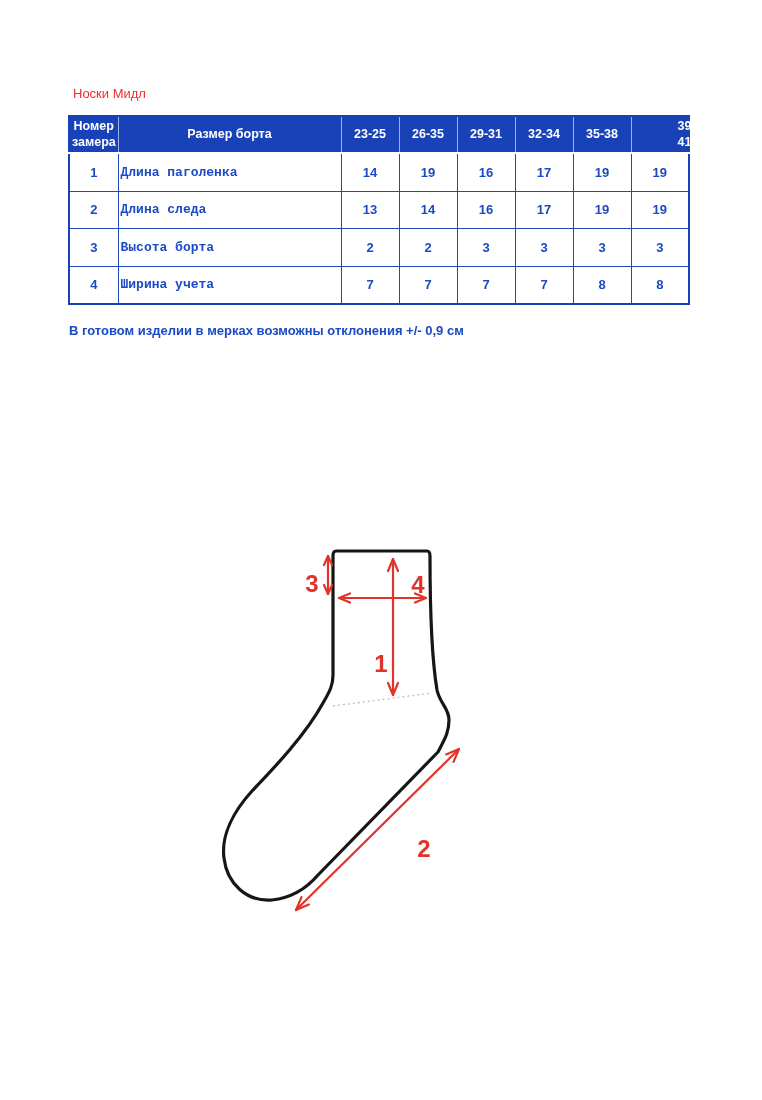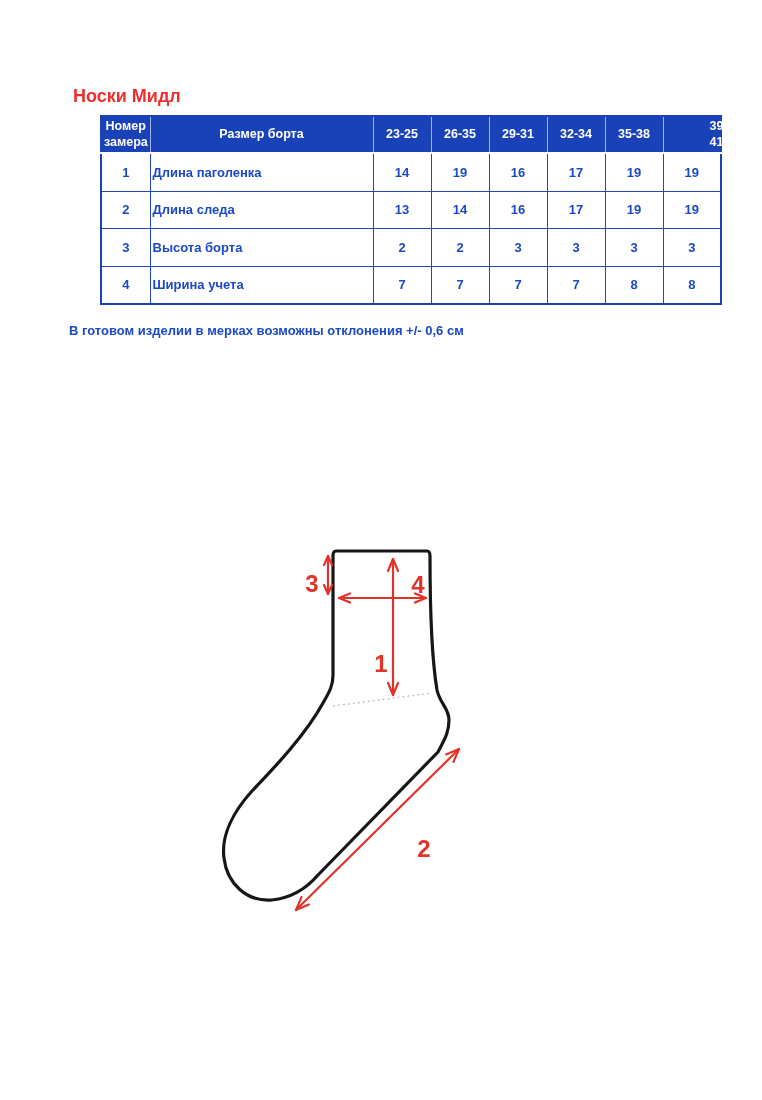--- a/index.html
+++ b/index.html
@@ -1,32 +1,32 @@
 <!DOCTYPE html>
 <html><head>
 <meta charset="utf-8">
 <style>
   html,body{margin:0;padding:0;}
   body{background:#ffffff;font-family:"Liberation Sans", sans-serif;}
   .page{position:relative;width:762px;height:1100px;background:#ffffff;overflow:hidden;}
 
-  .title{position:absolute;left:73px;top:86px;font-size:18px;font-weight:bold;color:#ee2e2e;}
+  .title{position:absolute;left:73px;top:86px;font-size:13px;font-weight:normal;color:#ee2e2e;}
 
-  .size-table-wrap{position:absolute;left:68px;top:115px;margin-left:32px;}
+  .size-table-wrap{position:absolute;left:68px;top:115px;}
   table.size-table{border-collapse:collapse;table-layout:fixed;width:620px;
     border:2.5px solid #1a42b8;}
   table.size-table th{
     background:#1a42b8;color:#ffffff;font-size:12.5px;font-weight:bold;
     height:33px;padding:1px 2px;border-right:1.5px solid #9fb2e4;
     border-bottom:2px solid #ffffff;text-align:center;vertical-align:middle;line-height:1.25;}
   table.size-table th:last-child{border-right:none;padding-left:46px;}
   table.size-table td{
     background:#ffffff;color:#1c49c5;font-size:13px;font-weight:bold;
     height:36.5px;border:1.5px solid #2046bb;text-align:center;vertical-align:middle;padding:0 2px;}
-  table.size-table td.label-cell{text-align:left;}
+  table.size-table td.label-cell{text-align:left;font-family:Liberation Mono, monospace;}
 
   .note{position:absolute;left:69px;color:#1c49c5;font-size:13px;font-weight:bold;line-height:1.3;}
   .note-1{top:297px;}
   .note-2{top:323px;}
 
   svg.sock-diagram{position:absolute;left:0;top:0;pointer-events:none;}
   .sock-outline{fill:#ffffff;stroke:#161616;stroke-width:3.2;stroke-linejoin:round;}
   .ankle-dotted{stroke:#bdbdbd;stroke-width:1.3;stroke-dasharray:2 3;fill:none;}
   .arrow{stroke:#e2332b;stroke-width:2.2;fill:none;stroke-linecap:round;stroke-linejoin:round;}
   .dim-label{fill:#e2332b;font-family:"Liberation Sans", sans-serif;font-weight:bold;font-size:24px;text-anchor:middle;}
@@ -100,21 +100,21 @@
           <td>7</td>
           <td>7</td>
           <td>7</td>
           <td>8</td>
           <td>8</td>
         </tr>
       </tbody>
     </table>
   </div>
 
-  <div class="note note-2">В готовом изделии в мерках возможны отклонения +/- 0,6 см</div>
+  <div class="note note-2">В готовом изделии в мерках возможны отклонения +/- 0,9 см</div>
 
   <svg class="sock-diagram" width="762" height="1100" viewBox="0 0 762 1100" xmlns="http://www.w3.org/2000/svg">
 
     <path class="sock-outline" d="
       M 336 551
       L 427 551
       Q 430 551 430 556
       C 430 612 432 660 437 690
       C 440 704 449 708 449 720
       C 449 733 444 740 438 752

